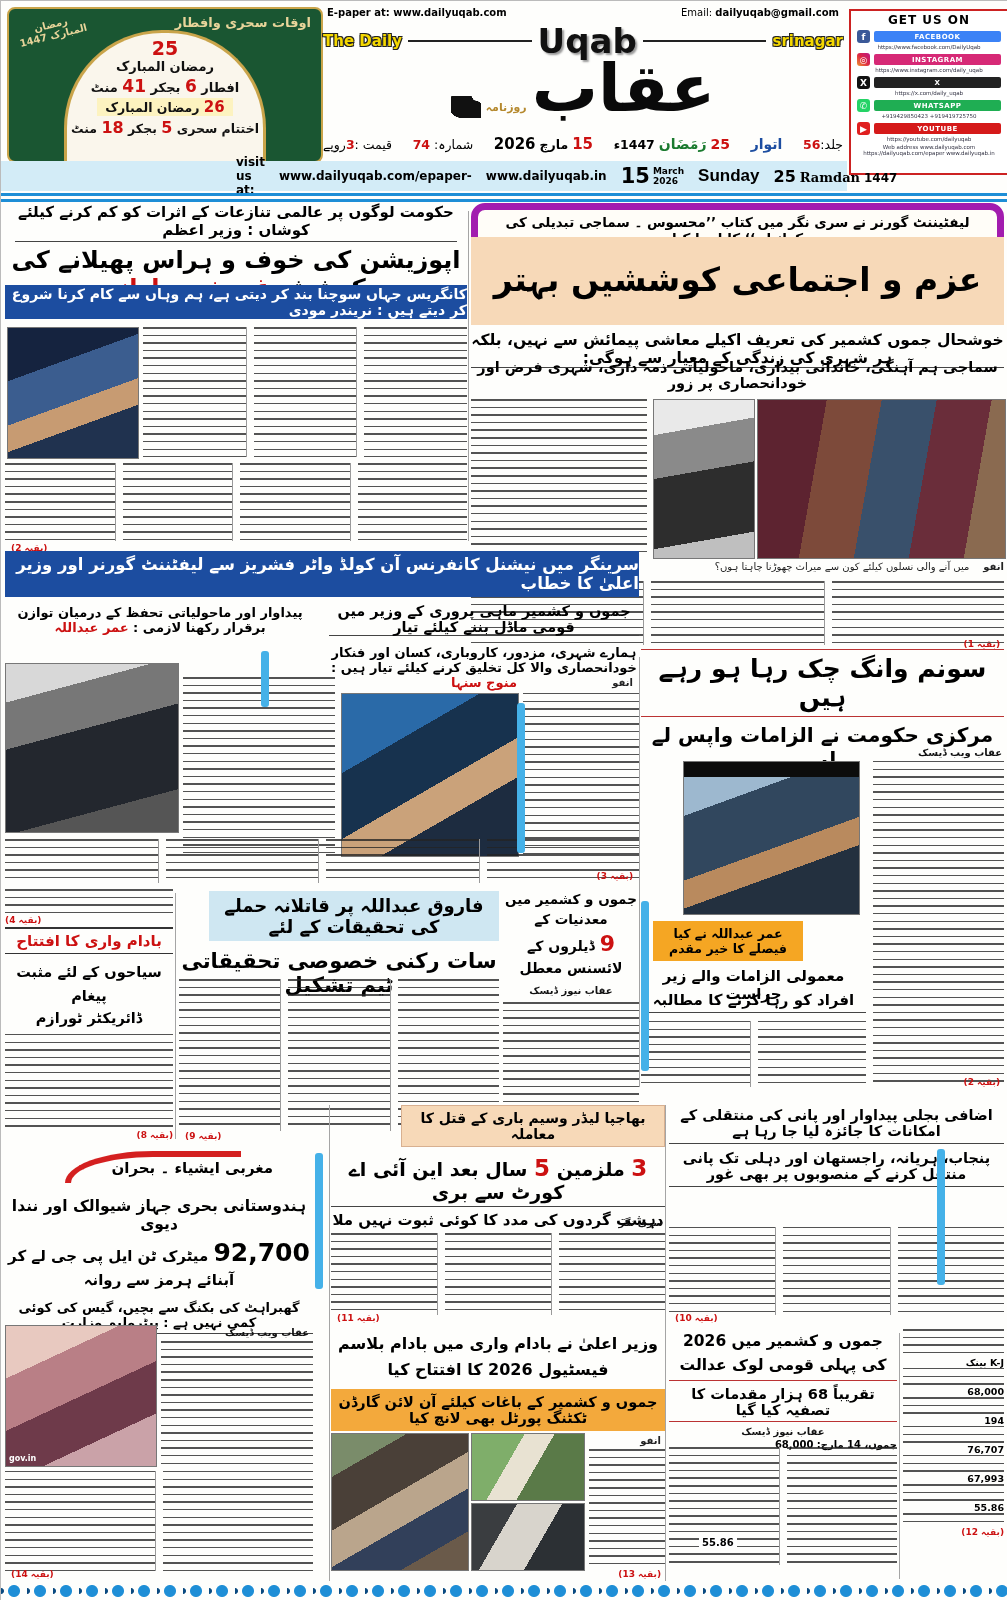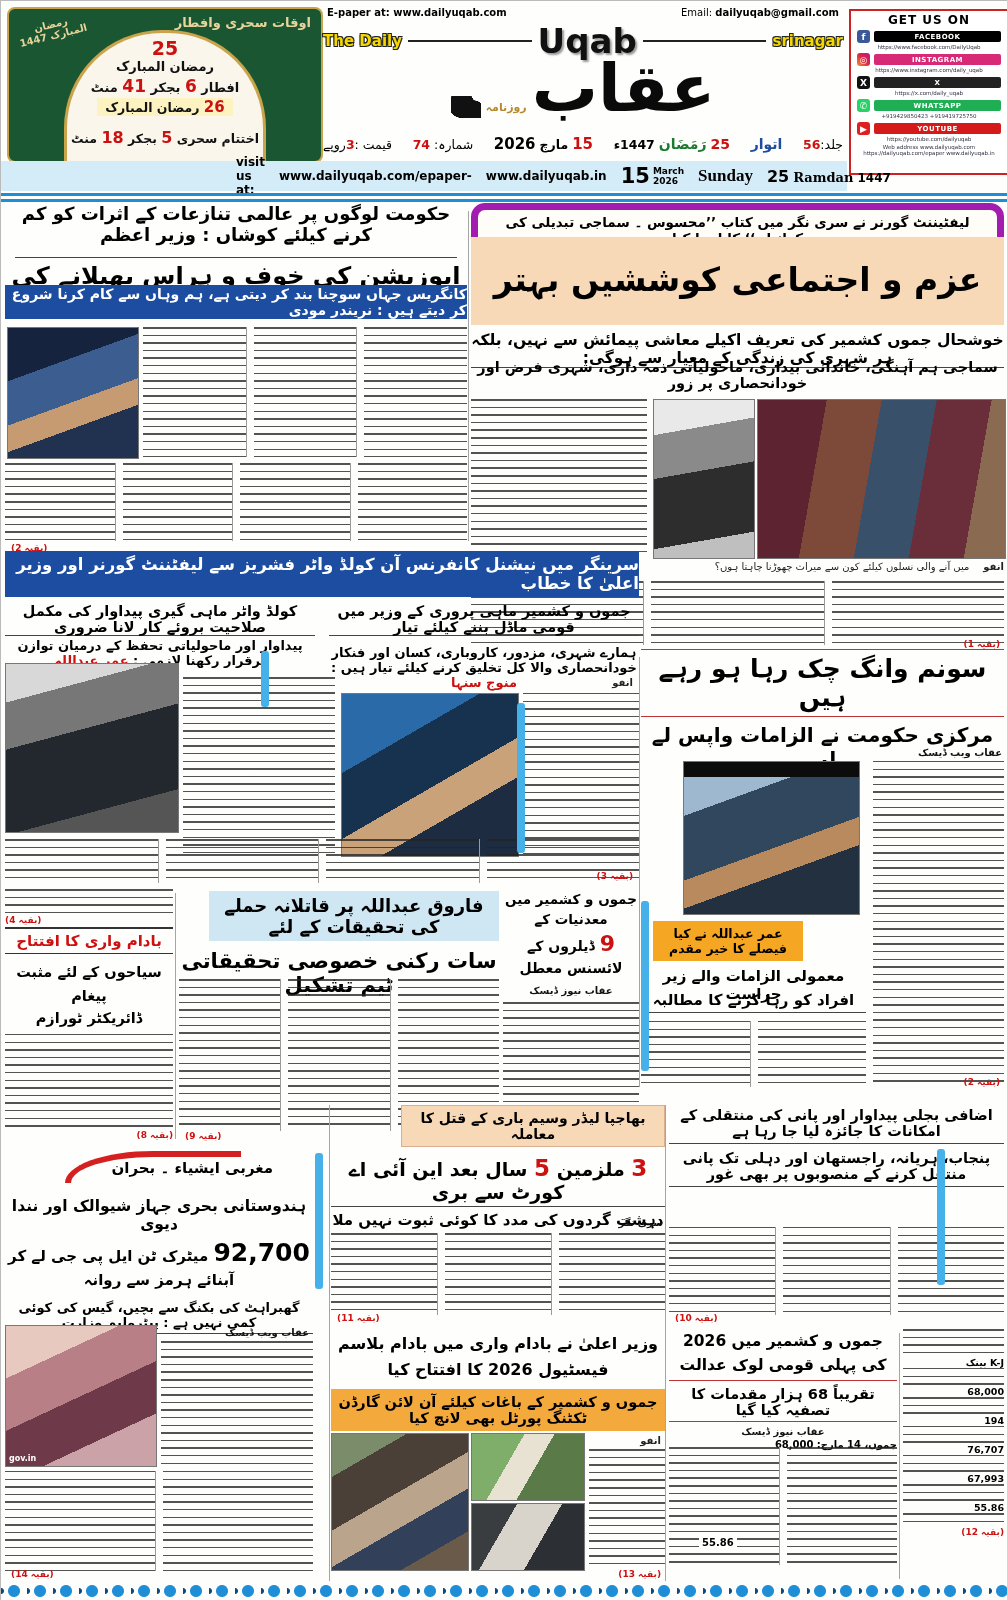--- a/index.html
+++ b/index.html
@@ -70,21 +70,21 @@
         <span>افطار</span>
         <span class="red" style="font-size:17px;">6</span>
         <span>بجکر</span>
         <span class="red" style="font-size:17px;">41</span>
         <span>منٹ</span>
       </div>
       <div class="rtl b yellow" style="font-size:12.5px;color:#111;margin-top:2px;">
         <span class="red" style="font-size:15px;">26</span>
         <span>رمضان المبارک</span>
       </div>
-      <div class="rtl b" style="font-size:12.5px;color:#111;margin-top:12px;">
+      <div class="rtl b" style="font-size:12.5px;color:#111;margin-top:2px;">
         <span>اختتام سحری</span>
         <span class="red" style="font-size:16px;">5</span>
         <span>بجکر</span>
         <span class="red" style="font-size:16px;">18</span>
         <span>منٹ</span>
       </div>
     </div>
   </div>
 
   <div class="a" style="left:322px;top:2px;width:520px;height:158px;">
@@ -111,21 +111,21 @@
       <span><span class="red b" style="font-size:15px;">15</span> <span class="b">مارچ</span> <span class="b" style="font-size:15px;">2026</span></span>
       <span><span>شمارہ:</span> <span class="red b">74</span></span>
       <span><span>قیمت :</span><span class="red b">3</span><span>روپے</span></span>
     </div>
   </div>
 
   <div id="getuson" class="a" style="left:848px;top:8px;width:156px;height:162px;">
     <div class="b" style="font-size:12px;margin-top:2px;letter-spacing:1px;">GET US ON</div>
     <div class="sm-row">
       <span class="sm-ico" style="background:#3b5998;">f</span>
-      <span class="sm-pill" style="background:#000000;">FACEBOOK</span>
+      <span class="sm-pill" style="background:#3b82f6;">FACEBOOK</span>
     </div>
     <div class="sm-url">https://www.facebook.com/DailyUqab</div>
     <div class="sm-row">
       <span class="sm-ico" style="background:linear-gradient(45deg,#f09433,#dc2743,#bc1888);">◎</span>
       <span class="sm-pill" style="background:#d62976;">INSTAGRAM</span>
     </div>
     <div class="sm-url">https://www.instagram.com/daily_uqab</div>
     <div class="sm-row">
       <span class="sm-ico" style="background:#111;">X</span>
       <span class="sm-pill" style="background:#222;">X</span>
@@ -145,31 +145,31 @@
   </div>
 
   <div class="a" style="left:0;top:160px;width:846px;height:30px;background:#d3ecf7;display:flex;align-items:center;gap:14px;padding-left:235px;box-sizing:border-box;">
     <span class="b" style="font-size:12px;">visit us at:</span>
     <span class="b" style="font-size:12px;">www.dailyuqab.com/epaper-</span>
     <span class="b" style="font-size:12px;">www.dailyuqab.in</span>
     <span style="display:flex;align-items:center;gap:3px;">
       <span class="b" style="font-size:21px;">15</span>
       <span style="display:inline-block;font-size:9px;font-weight:bold;line-height:10px;"><span>March</span><br><span>2026</span></span>
     </span>
-    <span class="b" style="font-size:17px;font-family:Liberation Serif, serif;">Sunday</span>
+    <span class="b" style="font-size:17px;font-family:Liberation Sans, sans-serif;">Sunday</span>
     <span style="display:flex;align-items:baseline;gap:4px;">
       <span class="b" style="font-size:16px;">25</span>
       <span class="b" style="font-size:13px;font-family:'DejaVu Serif',serif;">Ramdan</span>
       <span class="b" style="font-size:12px;">1447</span>
     </span>
   </div>
   <div class="a dbl" style="left:0;top:192px;width:1007px;"></div>
 
   <div class="a" style="left:4px;top:202px;width:462px;height:344px;">
-    <div class="rtl c b hair" style="font-size:18px;margin:0 10px;padding-bottom:12px;">حکومت لوگوں پر عالمی تنازعات کے اثرات کو کم کرنے کیلئے کوشاں : وزیر اعظم</div>
+    <div class="rtl c b hair" style="font-size:15px;margin:0 10px;padding-bottom:2px;">حکومت لوگوں پر عالمی تنازعات کے اثرات کو کم کرنے کیلئے کوشاں : وزیر اعظم</div>
     <div class="rtl c" style="font-size:24px;font-weight:bold;line-height:28px;margin-top:4px;">
       <span>اپوزیشن کی خوف و ہراس پھیلانے کی کوشش</span> <span class="red">غیر ذمہ دارانہ</span>
     </div>
     <div class="bluebar rtl b" style="position:absolute;left:0;top:82px;width:100%;height:34px;font-size:14px;">کانگریس جہاں سوچنا بند کر دیتی ہے، ہم وہاں سے کام کرنا شروع کر دیتے ہیں : نریندر مودی</div>
     <div class="a ph" style="left:2px;top:124px;width:130px;height:130px;background:linear-gradient(160deg,#15233f 0 30%,#3b5d8f 30% 55%,#c79b72 55% 70%,#20324f 70%);"></div>
     <div class="a cols vr rtl" style="left:138px;top:124px;width:324px;height:130px;">
       <div class="bs"></div>
         <div class="bs"></div>
         <div class="bs"></div>
     </div>
@@ -206,21 +206,20 @@
   </div>
 
   <div class="a" style="left:4px;top:550px;width:634px;height:336px;">
     <div class="bluebar rtl b" style="height:46px;font-size:16.5px;">سرینگر میں نیشنل کانفرنس آن کولڈ واٹر فشریز سے لیفٹننٹ گورنر اور وزیر اعلیٰ کا خطاب</div>
     <div class="rtl" style="position:absolute;left:0;top:52px;width:100%;display:flex;gap:14px;">
       <div class="c" style="flex:1;">
         <div class="b hair" style="font-size:14.5px;">جموں و کشمیر ماہی پروری کے وزیر میں قومی ماڈل بننے کیلئے تیار</div>
         <div class="b" style="font-size:13px;margin-top:9px;"><span>ہمارے شہری، مزدور، کاروباری، کسان اور فنکار خودانحصاری والا کل تخلیق کرنے کیلئے تیار ہیں :</span> <span class="red">منوج سنہا</span></div>
       </div>
       <div class="c" style="flex:1;">
-        <div class="b hair" style="font-size:14.5px;">کولڈ واٹر ماہی گیری پیداوار کی مکمل صلاحیت بروئے کار لانا ضروری</div>
         <div class="b" style="font-size:13px;margin-top:2px;"><span>پیداوار اور ماحولیاتی تحفظ کے درمیان توازن برقرار رکھنا لازمی :</span> <span class="red">عمر عبداللہ</span></div>
       </div>
     </div>
     <div class="a cap b" style="right:6px;top:126px;">انفو</div>
     <div class="a ph" style="left:0;top:112px;width:172px;height:168px;background:linear-gradient(165deg,#d8d8d8 0 18%,#777 18% 40%,#23272e 40% 80%,#555 80%);"></div>
     <div class="a ph" style="left:336px;top:142px;width:176px;height:162px;background:linear-gradient(150deg,#2a6aa8 0 30%,#17324e 30% 55%,#caa27a 55% 70%,#1d2c40 70%);"></div>
     <div class="a bs" style="left:178px;top:126px;width:152px;height:178px;"></div>
     <div class="a bs" style="left:518px;top:142px;width:116px;height:162px;"></div>
     <div class="a cols vr rtl" style="left:0;top:288px;width:634px;height:44px;">
       <div class="bs"></div>

